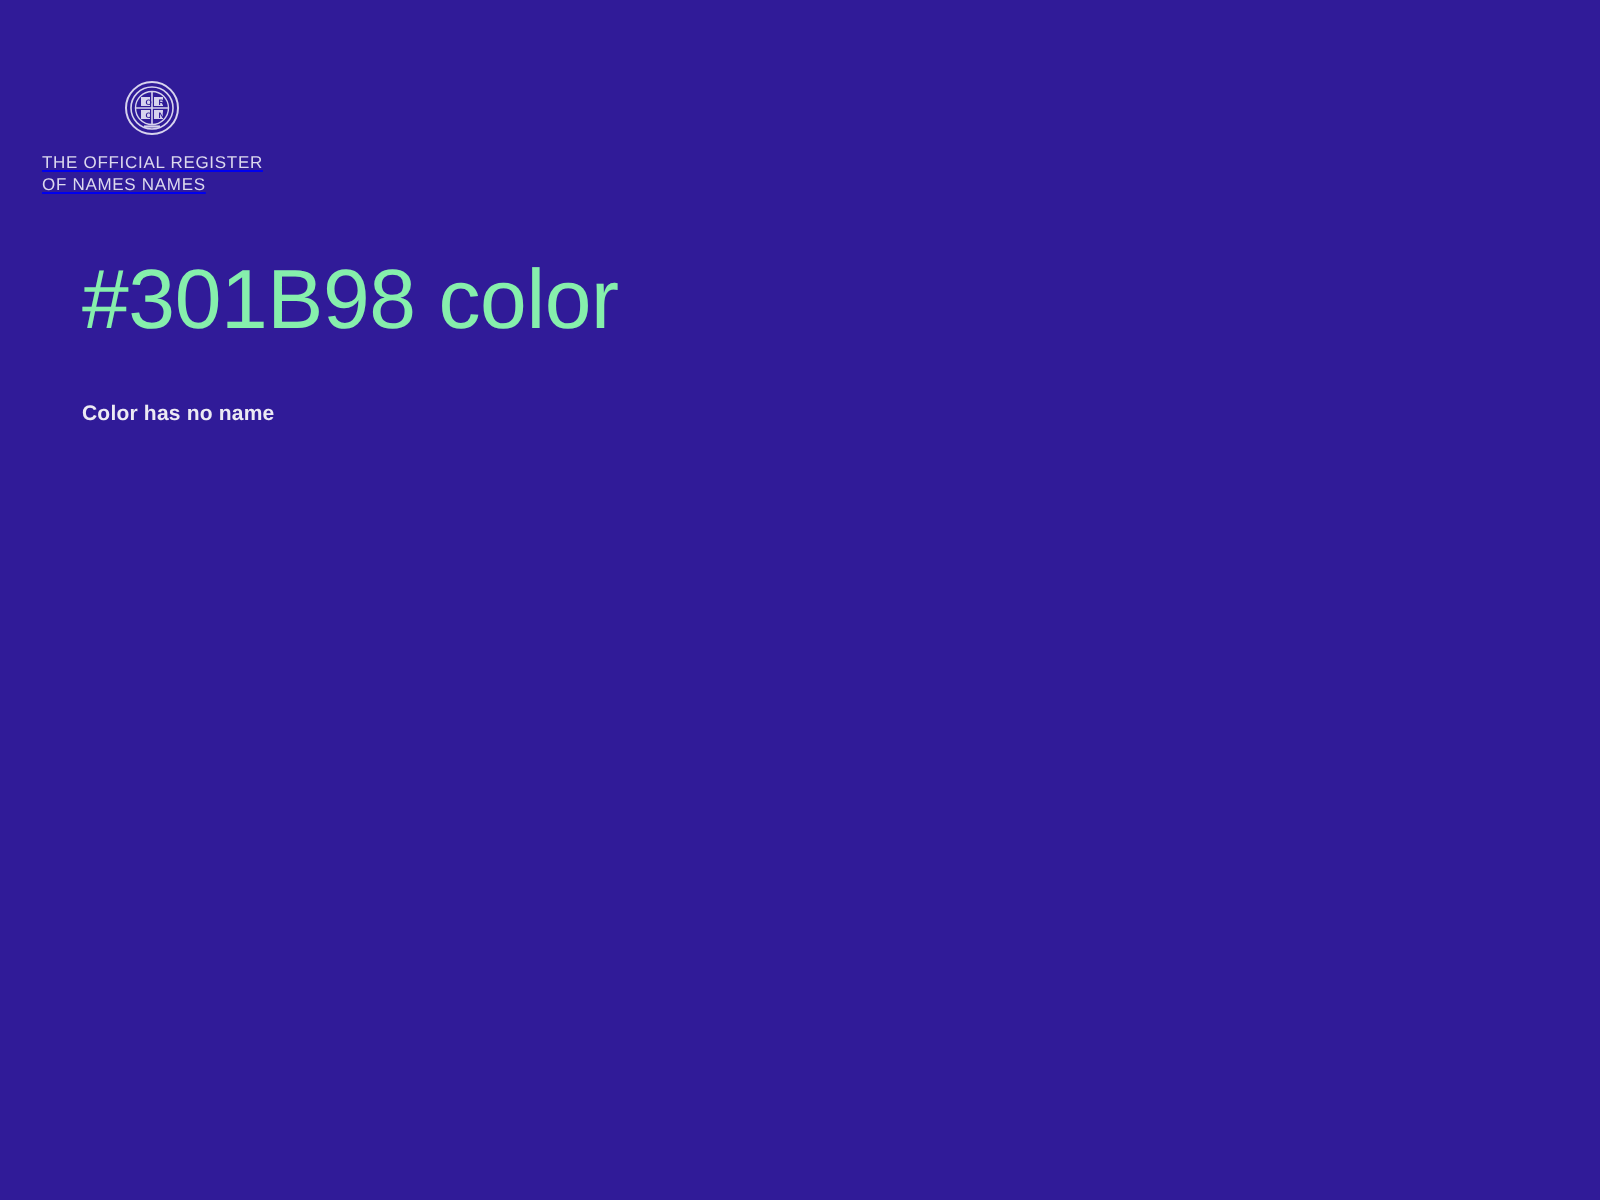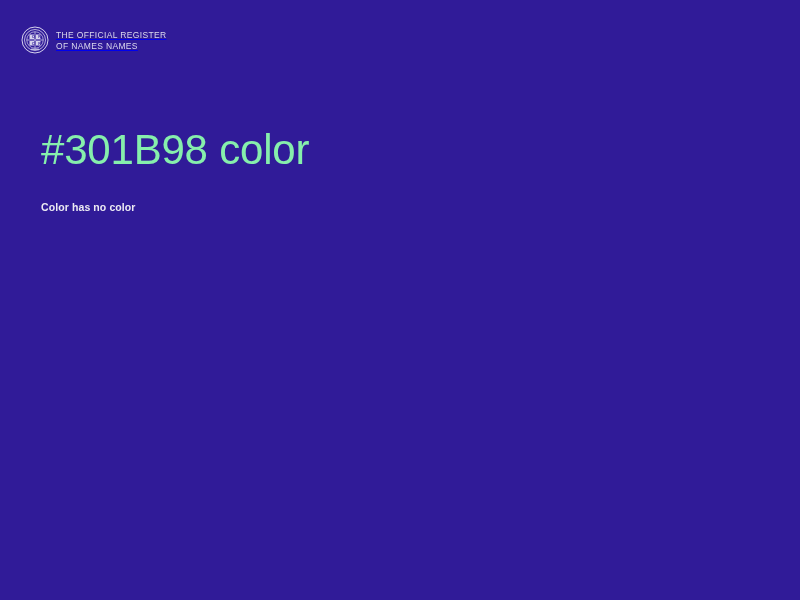--- a/index.html
+++ b/index.html
@@ -20,24 +20,25 @@
     width: 800px;
     height: 600px;
     background: #301b98;
     box-sizing: border-box;
   }
 
   
   .brand {
     position: absolute;
     left: 21px;
-    top: 26px;
+    top: 40px;
     display: flex;
     align-items: center;
     gap: 7px;
+    flex-direction: column;
   }
 
   .brand-seal {
     width: 28px;
     height: 28px;
     flex: 0 0 28px;
     display: block;
   }
 
   .brand-words {
@@ -108,16 +109,16 @@
       </svg>
     </span>
     <span class="brand-words">
       <span class="brand-line">THE OFFICIAL REGISTER</span>
       <span class="brand-line">OF NAMES NAMES</span>
     </span>
   </a>
 
   <div class="content">
     <h1 class="title">#301B98 color</h1>
-    <p class="subtitle">Color has no color</p>
+    <p class="subtitle">Color has no name</p>
   </div>
 
 </div>
 
 </body></html>

